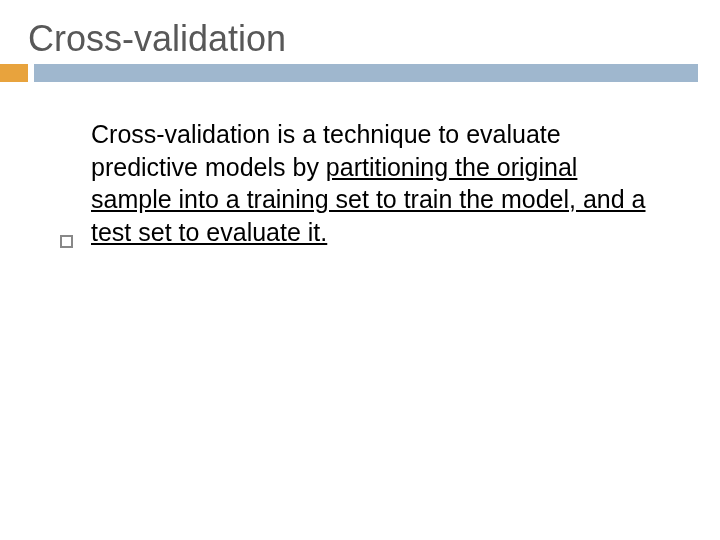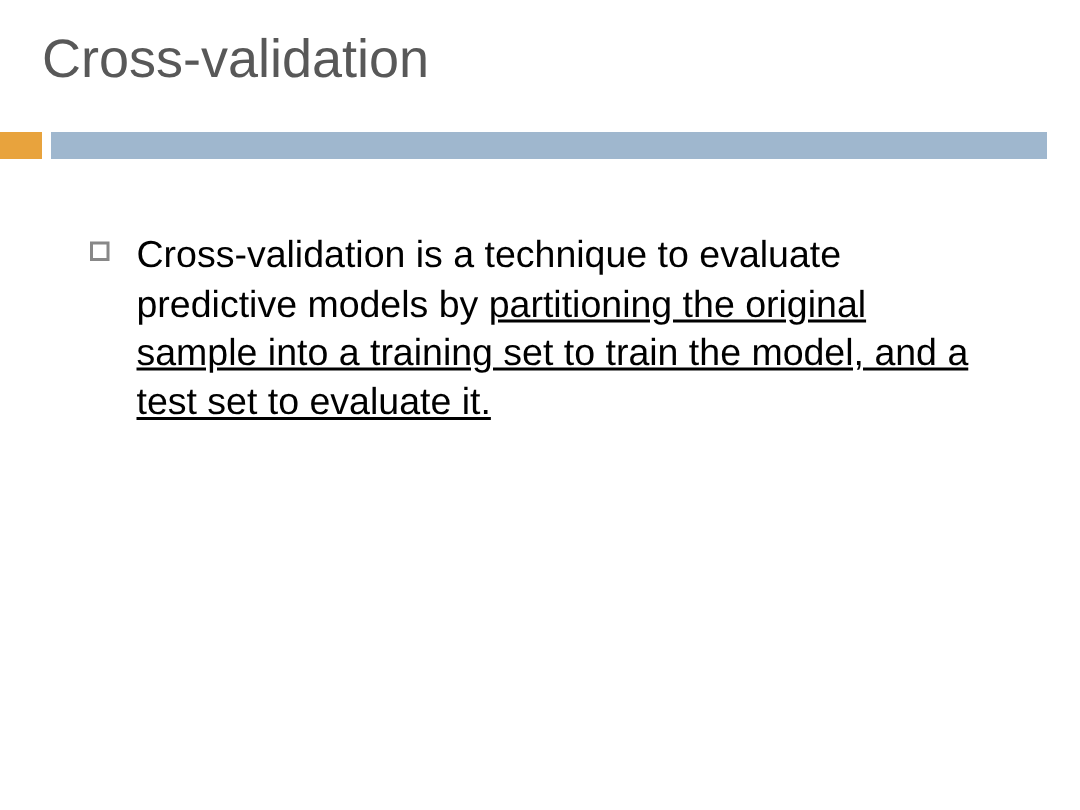--- a/index.html
+++ b/index.html
@@ -14,21 +14,21 @@
     .slide {
       width: 100%;
       height: 100%;
       padding: 18px 0 0 0;
     }
     .title {
       font-size: 36px;
       color: #585858;
       font-weight: normal;
       padding-left: 28px;
-      padding-bottom: 28px;
+      padding-bottom: 4px;
     }
     .divider-row {
       display: flex;
       width: 100%;
       height: 18px;
       align-items: stretch;
     }
     .divider-orange {
       width: 28px;
       background: #e8a33d;
@@ -40,23 +40,22 @@
     .divider-blue {
       flex: 1;
       background: #9fb7ce;
       margin-right: 22px;
     }
     .content {
       padding: 36px 60px 0 60px;
     }
     .bullet-item {
       display: flex;
-      align-items: flex-start;
+      align-items: flex-end;
       margin-bottom: 36px;
-      margin-top: 12px;
     }
     .bullet-marker {
       width: 13px;
       height: 13px;
       border: 2px solid #888;
       margin-top: 7px;
       margin-right: 18px;
       flex-shrink: 0;
     }
     .bullet-text {

